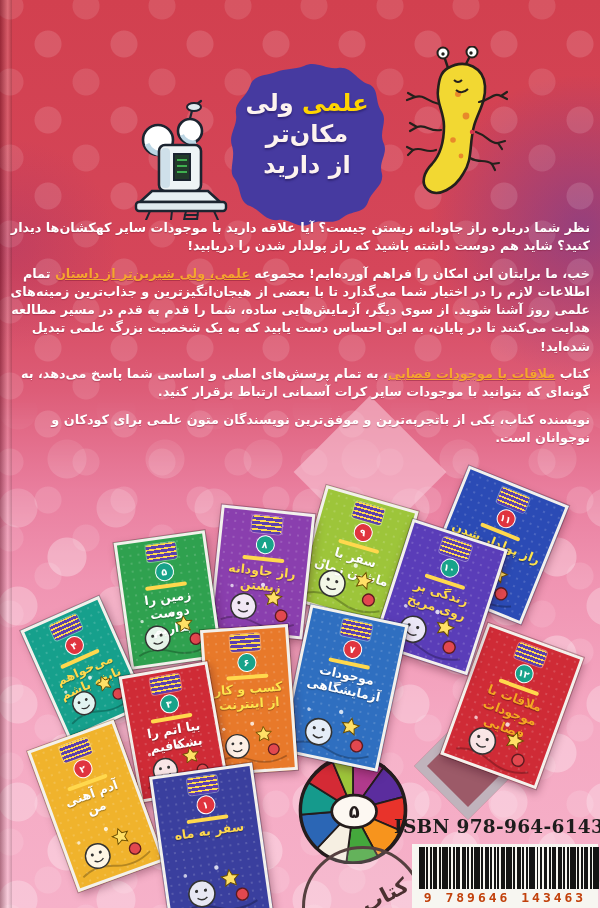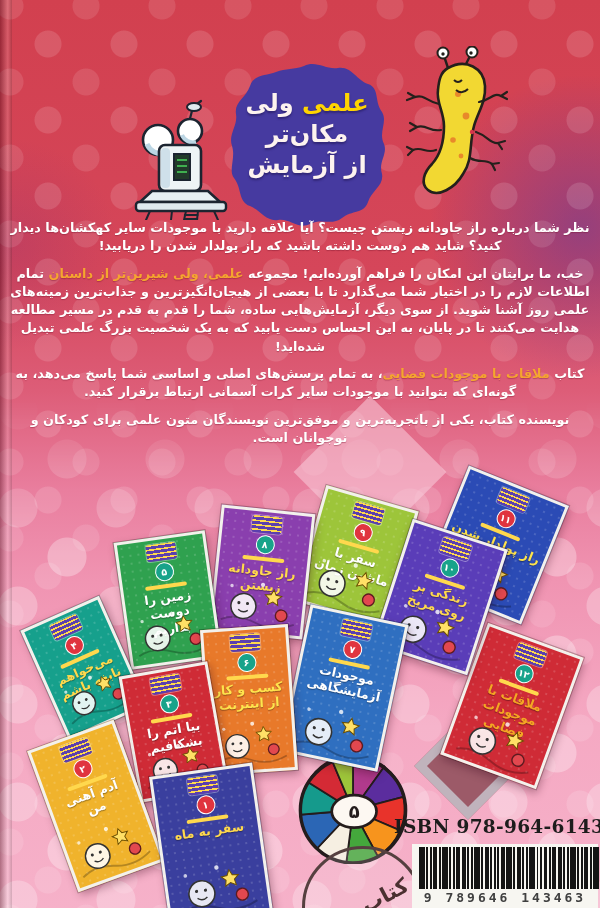--- a/index.html
+++ b/index.html
@@ -24,22 +24,22 @@
     background:linear-gradient(90deg,rgba(60,0,14,.38),rgba(255,255,255,.14) 65%,rgba(0,0,0,.15));}
   .blob{position:absolute;left:226px;top:60px;width:160px;height:170px;}
   .blob-text{position:absolute;left:234px;top:88px;width:146px;text-align:center;
     font-weight:bold;font-size:24px;line-height:31px;color:#fdf3ef;
     text-shadow:0 2px 2px rgba(30,20,80,.5);}
   .blob-text .y{color:#ffd400;}
   .illu{position:absolute;}
   .desc{position:absolute;left:10px;top:219px;width:580px;color:#fff;
     font-weight:bold;font-size:12.8px;line-height:1.43;text-align:center;
     text-shadow:0 1px 1px rgba(120,20,45,.4);}
-  .desc p{margin:0 0 9px 0;}
-  .desc .hl{color:#f5a52f;}
+  .desc p{margin:0 0 9px 0;text-align:right;}
+  .desc .hl{color:#f5a52f;text-decoration:underline;}
   .diamond{position:absolute;transform:rotate(45deg);}
   .d1{left:316px;top:418px;width:108px;height:108px;background:rgba(250,205,220,.55);}
   .d2{left:430px;top:728px;width:58px;height:58px;background:#9c5a68;border:9px solid #c0b3bc;}
   .fan{position:absolute;inset:0;pointer-events:none;}
   .book{position:absolute;border:3px solid #f3f1ec;box-sizing:border-box;
     box-shadow:0 0 0 1px rgba(0,0,0,.25),2px 4px 8px rgba(60,10,30,.35);
     background-image:radial-gradient(rgba(255,255,255,.15) 1.2px, transparent 1.4px);
     background-size:8px 8px;display:flex;flex-direction:column;align-items:center;padding-top:4px;}
   .badge{width:30px;height:17px;border-radius:3px;flex:0 0 auto;
     background:repeating-linear-gradient(180deg,#ffd84d 0 1.6px,#5b3fae 1.6px 4.4px);
@@ -55,21 +55,21 @@
     border:3px solid #564040;display:flex;align-items:center;justify-content:center;
     background:rgba(250,225,235,.18);}
   .stamp span{transform:rotate(-28deg);font-weight:bold;font-size:21px;color:#4a3030;}
   .isbn{position:absolute;left:394px;top:816px;width:200px;text-align:right;
     font-family:"DejaVu Serif",serif;font-weight:bold;font-size:18.5px;color:#1d1c1c;
     letter-spacing:.3px;white-space:nowrap;}
   .barcode{position:absolute;left:412px;top:844px;width:186px;height:64px;background:#f7f6f1;
     box-sizing:border-box;padding:3px 7px 0 7px;}
   .bars{display:flex;align-items:stretch;height:42px;}
   .bars i{display:block;background:#141414;margin-right:1.6px;flex:0 0 auto;}
-  .bdigits{font-family:"DejaVu Sans Mono",monospace;font-size:13px;font-weight:bold;color:#404040;
+  .bdigits{font-family:"DejaVu Sans Mono",monospace;font-size:13px;font-weight:bold;color:#c2410c;
     letter-spacing:3px;text-align:center;margin-top:1px;white-space:nowrap;}
 </style>
 </head>
 <body>
 
 <div class="cover">
   <div class="dots dots-a"></div>
   <div class="dots dots-b"></div>
   <div class="spine"></div>
 
@@ -78,21 +78,21 @@
 
   <svg class="blob" viewBox="0 0 160 170">
     <path fill="#463aa0" d="M78,6 C90,0 100,10 112,8 C126,6 130,20 142,24 C154,28 148,42 156,52
       C162,62 152,72 158,84 C162,94 152,102 156,114 C158,126 146,130 142,142 C138,154 126,150 116,158
       C106,166 96,158 84,164 C72,170 64,158 52,160 C40,162 34,150 24,146 C12,142 16,128 8,118
       C2,110 10,98 6,86 C2,74 12,66 10,54 C8,42 20,38 24,26 C28,14 40,16 50,12 C60,8 68,10 78,6 Z"></path>
   </svg>
   <div class="blob-text" dir="rtl">
     <div><span class="y">علمی</span> <span>ولی</span></div>
     <div>مکان‌تر</div>
-    <div>از آزمایش</div>
+    <div>از دارید</div>
   </div>
 
   <svg class="illu" style="left:386px;top:46px;width:122px;height:172px" viewBox="0 0 122 172">
     <g stroke="#24201c" stroke-width="2.4" fill="none" stroke-linecap="round">
       <line x1="62" y1="22" x2="57" y2="7"></line>
         <line x1="79" y1="20" x2="86" y2="6"></line>
     </g>
     <circle cx="57" cy="7" r="5.5" fill="#fff" stroke="#24201c" stroke-width="2"></circle>
     <circle cx="86" cy="6" r="5.5" fill="#fff" stroke="#24201c" stroke-width="2"></circle>
     <circle cx="57" cy="8" r="1.7" fill="#24201c"></circle>

